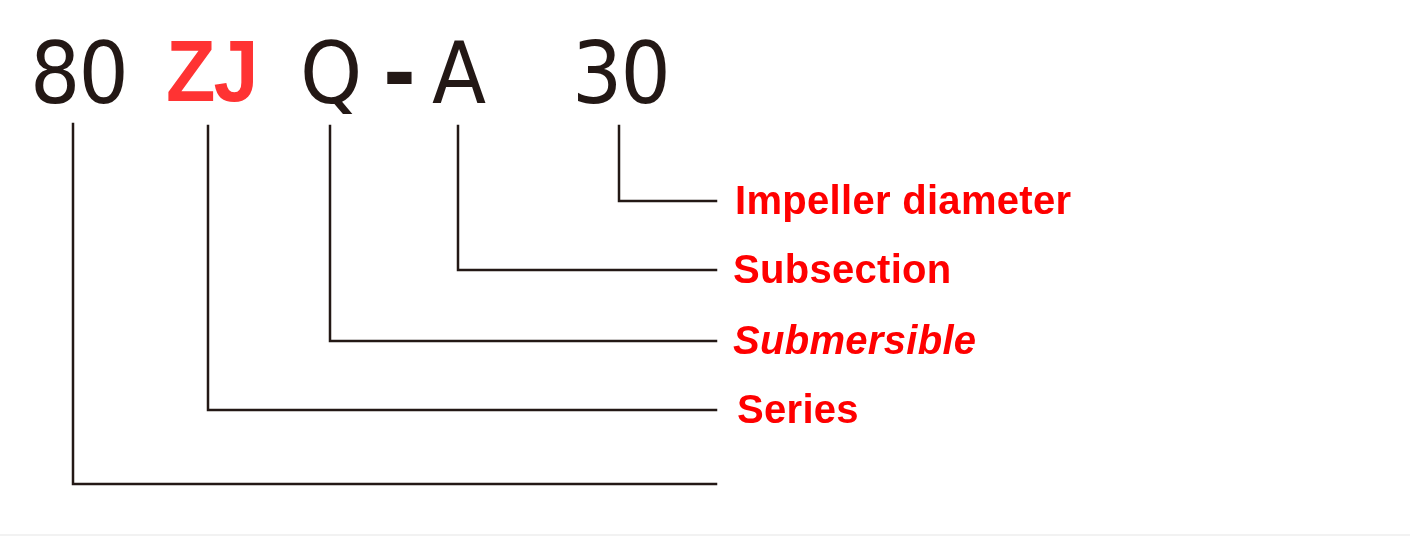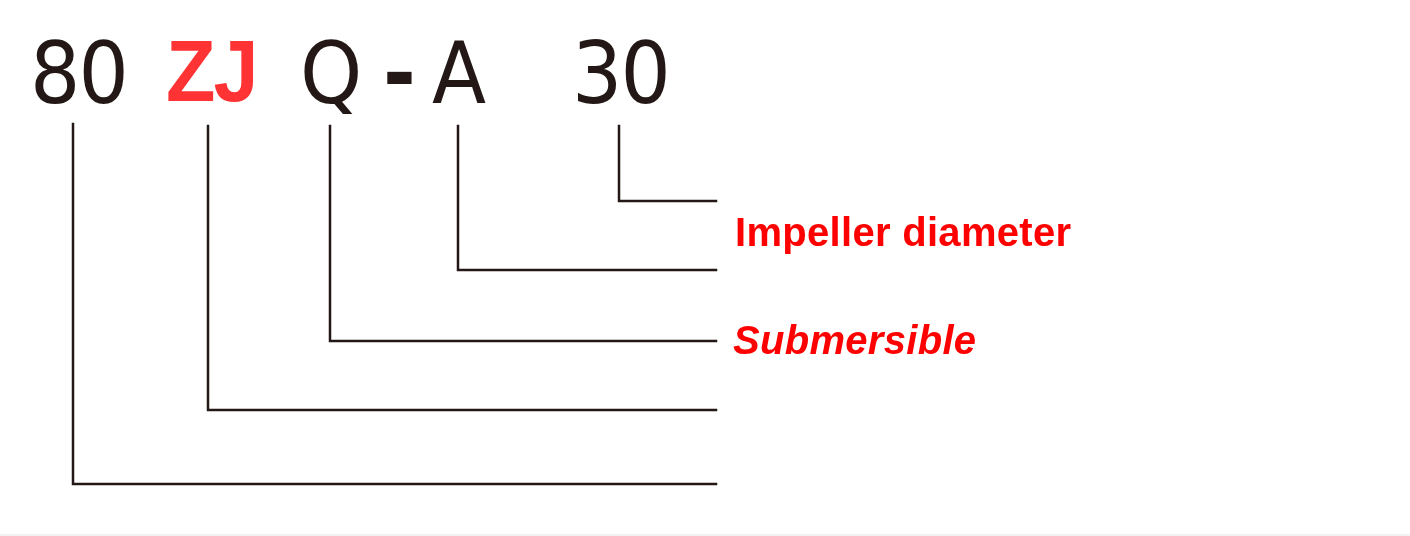--- a/index.html
+++ b/index.html
@@ -52,17 +52,19 @@
   <svg class="lines" width="1410" height="536">
     <g stroke="#231815" stroke-width="2.5" fill="none" stroke-linecap="square">
       <polyline points="619,126 619,201 716,201"></polyline>
       <polyline points="458,126 458,270 716,270"></polyline>
       <polyline points="330,126 330,341 716,341"></polyline>
       <polyline points="208,126 208,410 716,410"></polyline>
       <polyline points="73,124 73,484 716,484"></polyline>
     </g>
   </svg>
 
-  <div class="label" style="top:178px;margin-top:32px;">Impeller diameter</div>
+  <div class="label" style="top:178px;">Impeller diameter</div>
+  <div class="label" style="top:247px; left:733px;">Subsection</div>
   <div class="label" style="top:318px; left:733px;font-style:italic;">Submersible</div>
+  <div class="label" style="top:387px; left:737px;">Series</div>
 
   <div class="bottom-border"></div>
 </div>
 
 </body></html>

